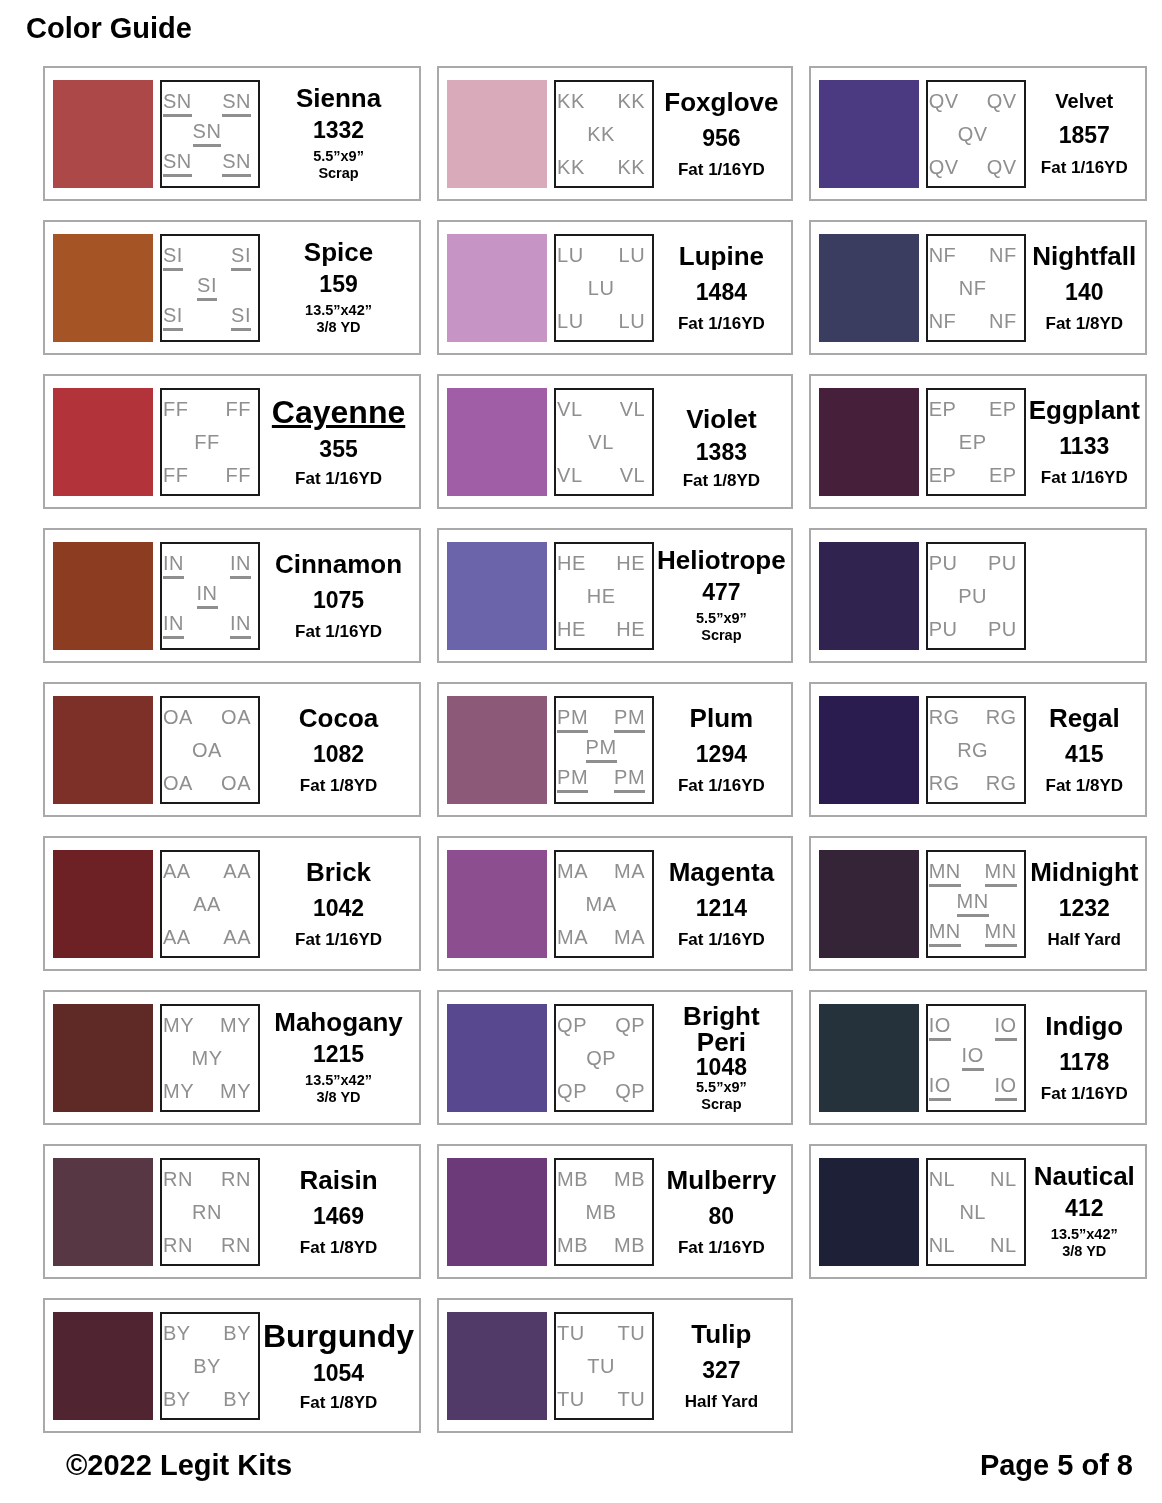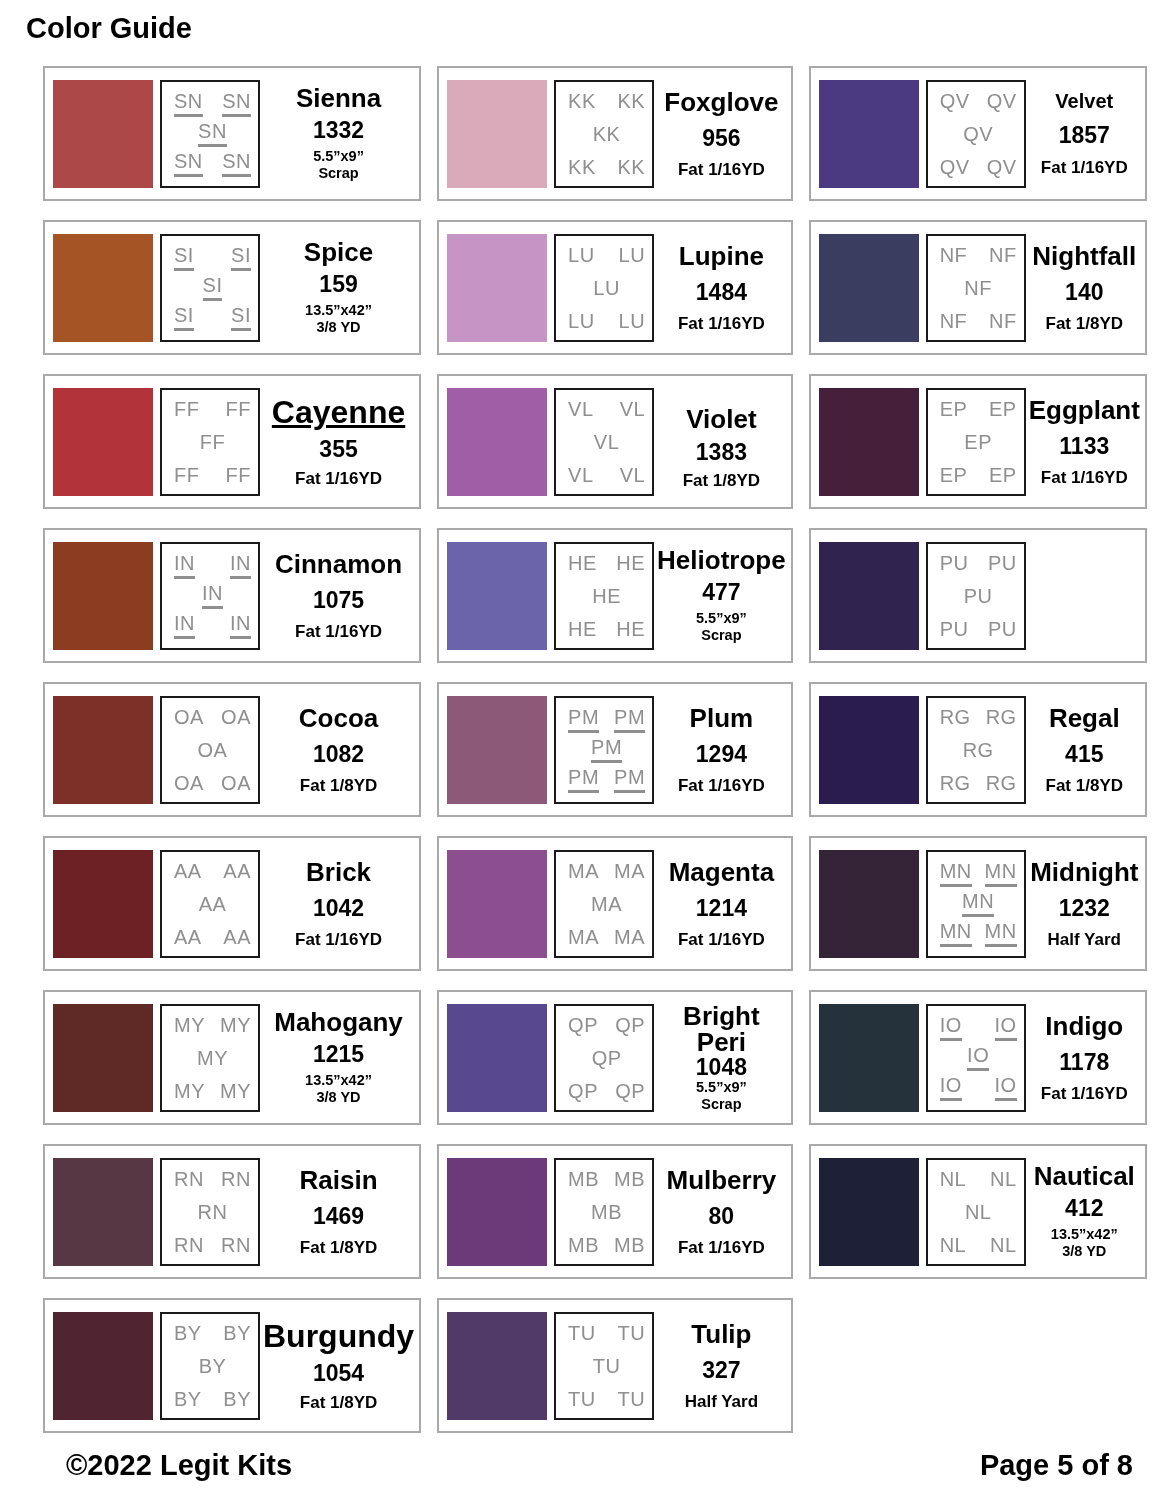--- a/index.html
+++ b/index.html
@@ -23,21 +23,21 @@
     height:135px;box-sizing:border-box;background:#fff;
     border:2px solid #a9a9a9;
     display:flex;align-items:center;
     padding:12px 5px 12px 8px;
   }
   .swatch{width:100px;height:108px;flex:none;}
   .codebox{
     width:100px;height:108px;flex:none;box-sizing:border-box;
     border:2px solid #1a1a1a;margin-left:7px;background:#fff;
     display:flex;flex-direction:column;justify-content:space-between;
-    padding:9px 7px 9px 12px;
+    padding:9px 7px 9px 1px;
   }
   .crow{display:flex;justify-content:space-between;}
   .crow.center{justify-content:center;}
   .code{
     font-size:20px;line-height:1;color:#8f8f8f;
     letter-spacing:0.5px;white-space:nowrap;
   }
   .code.u{border-bottom:3px solid #8f8f8f;padding-bottom:3px;}
   .info{
     flex:1;min-width:0;height:110px;margin-left:3px;

